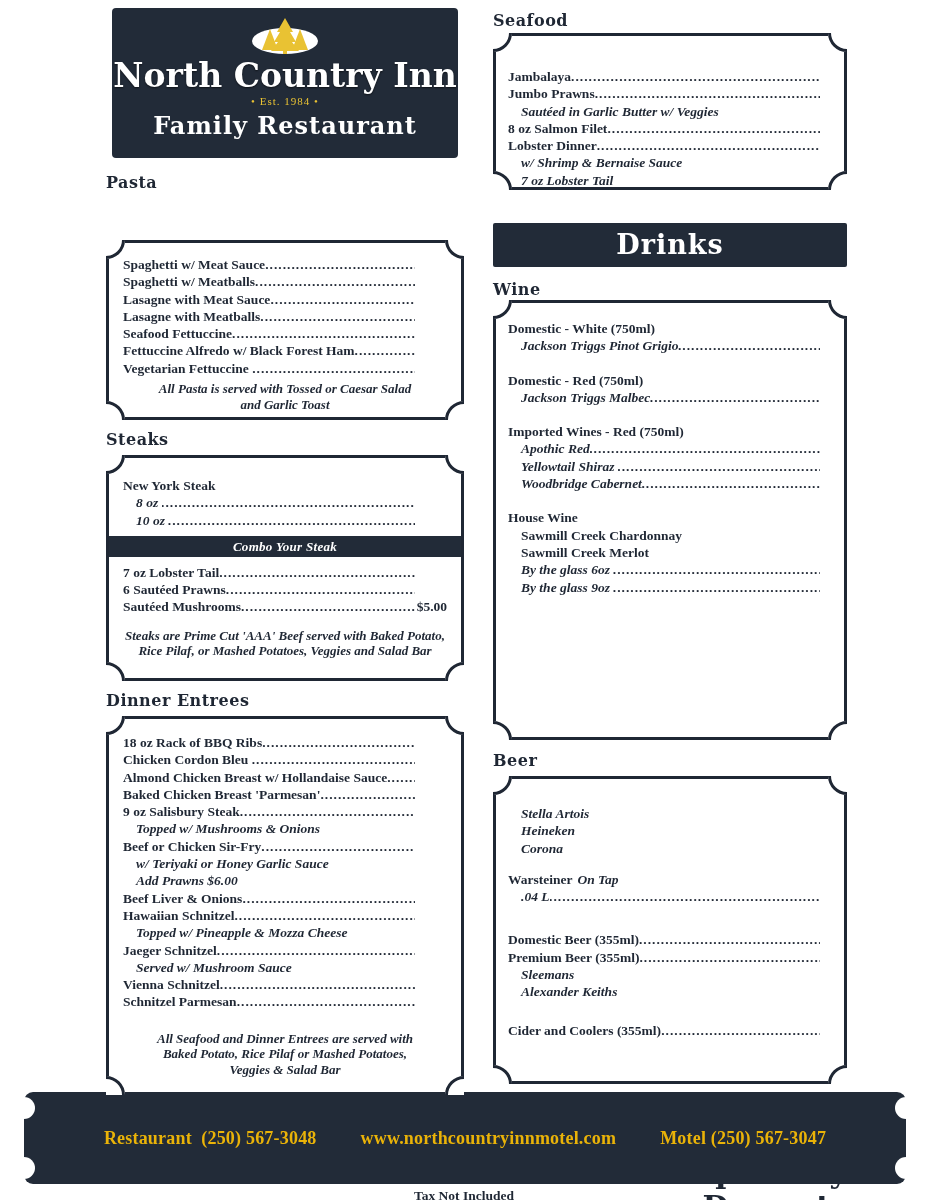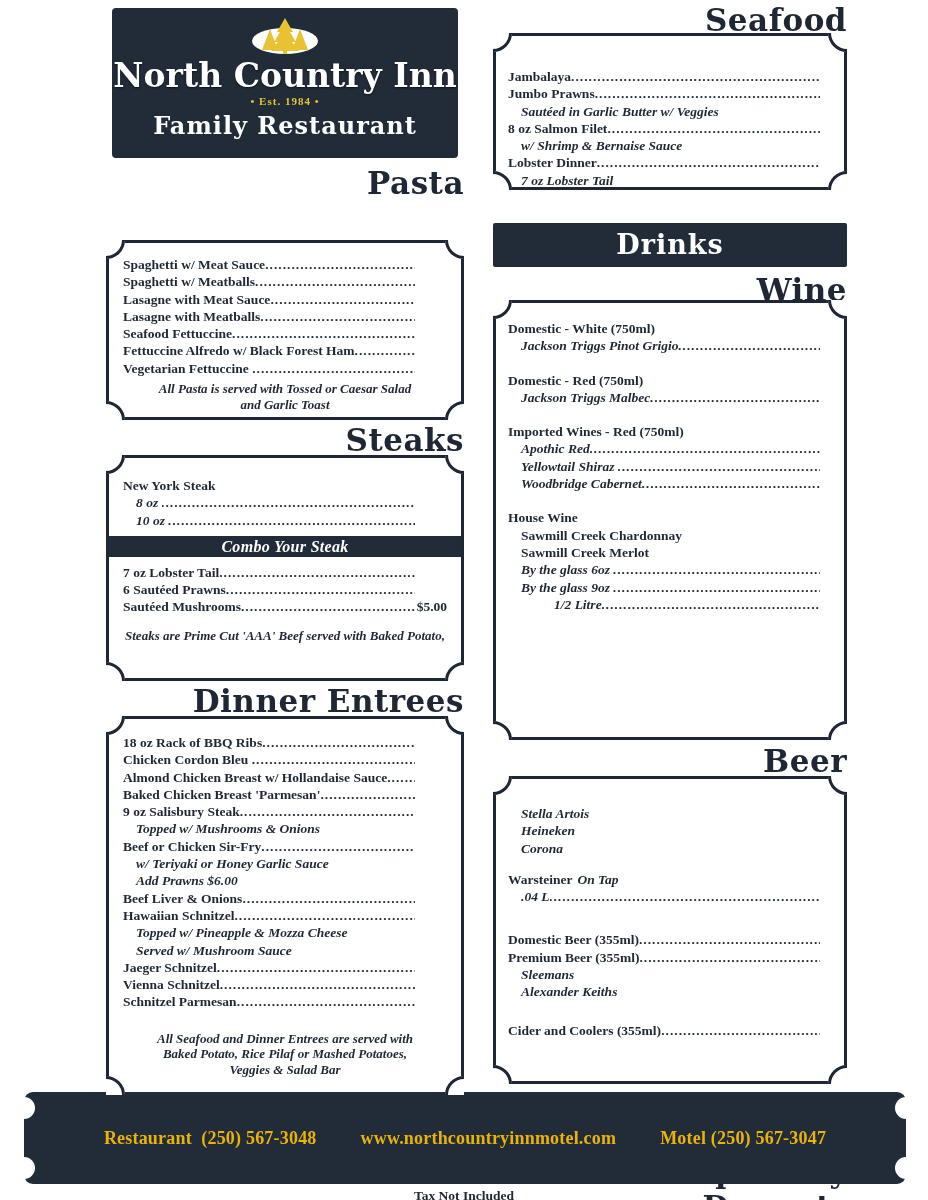--- a/index.html
+++ b/index.html
@@ -13,22 +13,22 @@
     position:relative;width:928px;height:1200px;background:var(--paper);
     overflow:hidden;color:var(--ink);
     font-family:"Liberation Serif",serif;
   }
   
   .col-left{position:absolute;left:106px;top:8px;width:358px;}
   .col-right{position:absolute;left:493px;top:8px;width:354px;}
 
   
   .sec-title{
-    font-family:"DejaVu Serif",serif;font-weight:bold;font-size:31px;
-    text-align:right;color:var(--ink);letter-spacing:.5px;
+    font-family:"DejaVu Serif",serif;font-weight:bold;font-size:16px;
+    text-align:left;color:var(--ink);letter-spacing:.5px;
   }
   .t-pasta{margin:12px 0 4px;line-height:26px;}
   .t-steaks,.t-dinner{margin:7px 0 2px;line-height:26px;}
   .t-seafood{margin:0;line-height:25px;}
   .t-wine{margin:13px 0 0;line-height:20px;}
   .t-beer{margin:9px 0 3px;line-height:24px;}
 
   
   .fancy-box{
     position:relative;border:3px solid var(--ink);background:#fff;
@@ -72,38 +72,38 @@
   
   .logo{
     width:346px;height:150px;margin:0 auto;background:var(--panel);
     border-radius:4px;text-align:center;box-sizing:border-box;padding-top:8px;
   }
   .logo-name{
     font-family:"DejaVu Serif",serif;font-weight:bold;font-size:33px;color:#fff;
     line-height:36px;margin-top:-2px;text-shadow:0 1px 2px rgba(0,0,0,.6);
     letter-spacing:0;
   }
-  .logo-est{color:var(--gold);font-size:11px;font-weight:bold;letter-spacing:1px;line-height:14px;}
+  .logo-est{color:var(--gold);font-size:11px;font-weight:normal;letter-spacing:1px;line-height:14px;}
   .logo-tagline{
     font-family:"DejaVu Serif",serif;color:#fff;font-size:24px;font-weight:bold;
     line-height:32px;letter-spacing:1px;margin-top:2px;
   }
 
   
   .drinks-bar{
     margin-top:33px;height:44px;background:var(--panel);border-radius:2px;
     color:#fff;text-align:center;line-height:44px;
     font-family:"DejaVu Serif",serif;font-weight:bold;font-size:27px;letter-spacing:1px;
   }
 
   
   .combo-bar{
     margin:7px -14px 7px;height:21px;background:var(--panel);color:#fff;
     text-align:center;line-height:21px;font-style:italic;font-weight:bold;
-    font-size:16px;letter-spacing:.3px;
+    font-size:13px;letter-spacing:.3px;
   }
 
   
   .promo{margin-top:12px;display:flex;align-items:flex-start;}
   .promo-text{flex:1;padding-left:6px;font-family:"DejaVu Serif",serif;font-weight:bold;color:var(--ink);}
   .promo-l1{font-size:24px;line-height:28px;text-align:left;padding-top:4px;}
   .promo-l2{font-size:30px;line-height:34px;text-align:right;}
 
   
   .footer{
@@ -219,20 +219,21 @@
           <span class="dots"></span>
           <span class="tail"></span>
         </div>
       <div class="row">
           <span class="nm">Sautéed Mushrooms</span>
           <span class="dots"></span>
           <span class="tail">$5.00</span>
         </div>
       <div class="note note-steaks">
         <div>Steaks are Prime Cut 'AAA' Beef served with Baked Potato,</div>
+        <div>Rice Pilaf, or Mashed Potatoes, Veggies and Salad Bar</div>
       </div>
     </div>
 
     <div class="sec-title t-dinner">Dinner Entrees</div>
     <div class="fancy-box box-dinner menu">
       <span class="c tl"></span>
         <span class="c tr"></span>
         <span class="c bl"></span>
         <span class="c br"></span>
       <div class="row">
@@ -280,27 +281,27 @@
           <span class="tail"></span>
         </div>
       <div class="row">
           <span class="nm">Hawaiian Schnitzel</span>
           <span class="dots"></span>
           <span class="tail"></span>
         </div>
       <div class="row sub">
           <span class="nm">Topped w/ Pineapple &amp; Mozza Cheese</span>
         </div>
+      <div class="row">
+          <span class="nm">Jaeger Schnitzel</span>
+          <span class="dots"></span>
+          <span class="tail"></span>
+        </div>
       <div class="row sub">
           <span class="nm">Served w/ Mushroom Sauce</span>
-        </div>
-      <div class="row">
-          <span class="nm">Jaeger Schnitzel</span>
-          <span class="dots"></span>
-          <span class="tail"></span>
         </div>
       <div class="row">
           <span class="nm">Vienna Schnitzel</span>
           <span class="dots"></span>
           <span class="tail"></span>
         </div>
       <div class="row">
           <span class="nm">Schnitzel Parmesan</span>
           <span class="dots"></span>
           <span class="tail"></span>
@@ -332,27 +333,27 @@
           <span class="tail"></span>
         </div>
       <div class="row sub">
           <span class="nm">Sautéed in Garlic Butter w/ Veggies</span>
         </div>
       <div class="row">
           <span class="nm">8 oz Salmon Filet</span>
           <span class="dots"></span>
           <span class="tail"></span>
         </div>
+      <div class="row">
+          <span class="nm">Lobster Dinner</span>
+          <span class="dots"></span>
+          <span class="tail"></span>
+        </div>
       <div class="row sub">
           <span class="nm">w/ Shrimp &amp; Bernaise Sauce</span>
-        </div>
-      <div class="row">
-          <span class="nm">Lobster Dinner</span>
-          <span class="dots"></span>
-          <span class="tail"></span>
         </div>
       <div class="row sub">
           <span class="nm">7 oz Lobster Tail</span>
         </div>
     </div>
 
     <div class="drinks-bar">Drinks</div>
 
     <div class="sec-title t-wine">Wine</div>
     <div class="fancy-box box-wine menu">
@@ -406,25 +407,20 @@
       <div class="row bsub">
           <span class="nm">Sawmill Creek Merlot</span>
         </div>
       <div class="row sub">
           <span class="nm">By the glass 6oz </span>
           <span class="dots"></span>
           <span class="tail"></span>
         </div>
       <div class="row sub">
           <span class="nm">By the glass 9oz </span>
-          <span class="dots"></span>
-          <span class="tail"></span>
-        </div>
-      <div class="row sub deep">
-          <span class="nm">1/2 Litre</span>
           <span class="dots"></span>
           <span class="tail"></span>
         </div>
     </div>
 
     <div class="sec-title t-beer">Beer</div>
     <div class="fancy-box box-beer menu">
       <span class="c tl"></span>
         <span class="c tr"></span>
         <span class="c bl"></span>

